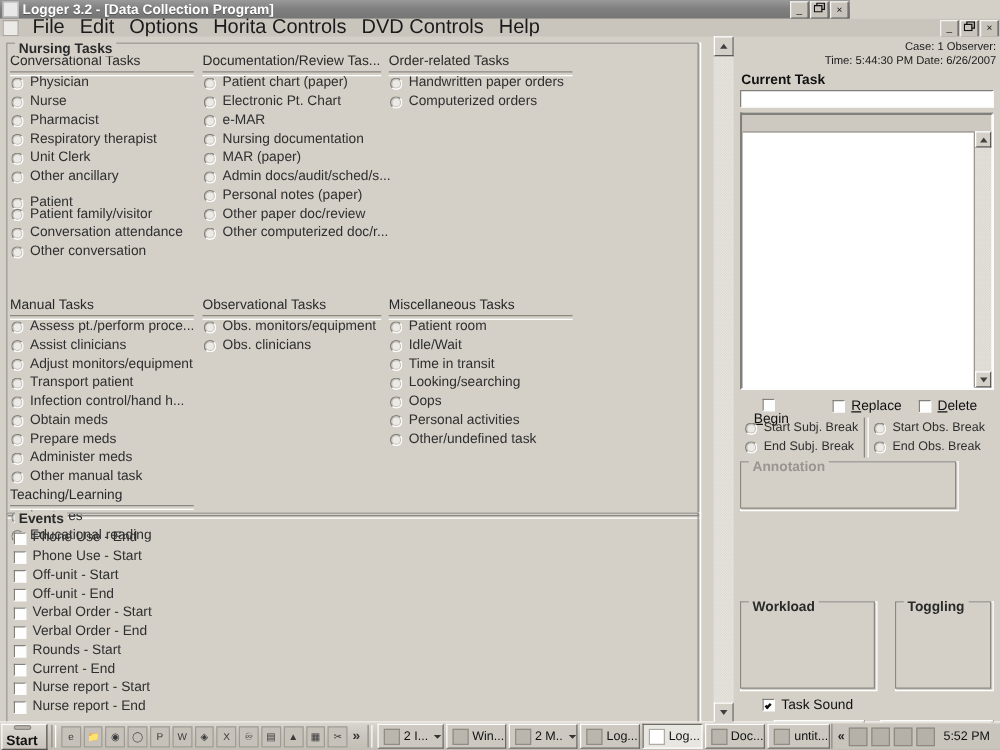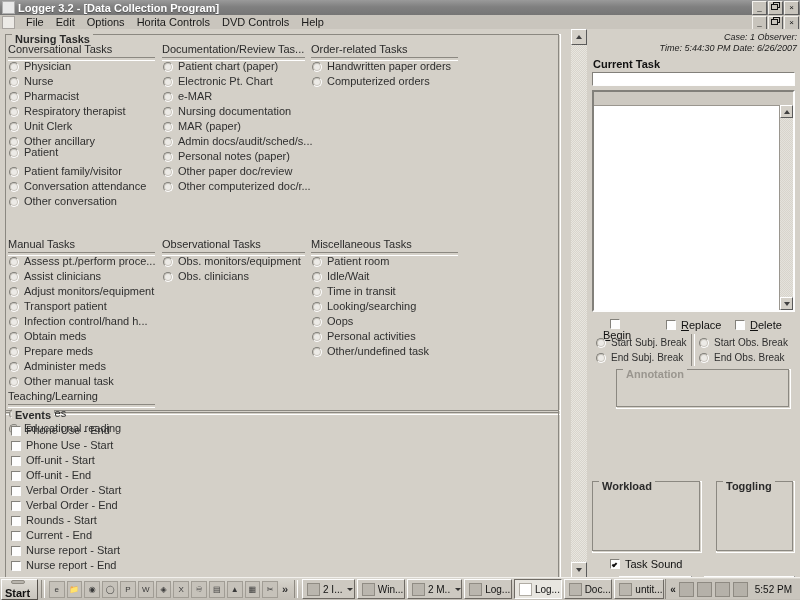--- a/index.html
+++ b/index.html
@@ -9,21 +9,21 @@
     font-family:"Liberation Sans",sans-serif;
     font-size:11px;
     background:#d4d0c8;
     color:#000;
     -webkit-font-smoothing:none;
   }
   #app{position:relative;width:800px;height:600px;background:#d4d0c8;}
 
   
   .titlebar{
-    position:absolute;left:0;top:0;width:800px;height:15px;
+    position:absolute;left:0;top:0;width:680px;height:15px;
     background:linear-gradient(to bottom,#9a9a9a,#808080 45%,#757575);
     display:flex;align-items:center;
   }
   .tb-icon{
     width:11px;height:11px;margin-left:2px;margin-right:3px;
     background:#e8e8e8;border:1px solid #b0b0b0;
   }
   .tb-title{
     font-size:11px;font-weight:bold;color:#fff;letter-spacing:0px;
     white-space:nowrap;text-shadow:0 1px 0 #555;
@@ -41,21 +41,21 @@
   .menubar{
     position:absolute;left:0;top:15px;width:800px;height:14px;
     background:#c9c5bd;display:flex;align-items:center;
     border-bottom:1px solid #b8b4ac;
   }
   .mb-icon{
     width:11px;height:11px;margin-left:2px;margin-right:5px;
     background:#eceae6;border:1px solid #a8a4a0;
   }
   .menubar .mi{
-    font-size:11px;color:#1a1a1a;padding:0 6px;white-space:nowrap;
+    font-size:16px;color:#1a1a1a;padding:0 6px;white-space:nowrap;
   }
   .mb-btns{position:absolute;right:1px;top:1px;display:flex;gap:1px;}
 
   
   .leftpanel{
     position:absolute;left:0;top:29px;width:571px;height:549px;
     background:#d4d0c8;overflow:hidden;
   }
   .scrollv{
     position:absolute;left:571px;top:29px;width:16px;height:549px;
@@ -132,21 +132,21 @@
   }
   .optlabel{line-height:11px;}
 
   
   .rightpanel{
     position:absolute;left:587px;top:29px;width:213px;height:549px;
     background:#d4d0c8;
   }
   .statusline{
     position:absolute;right:3px;top:3px;text-align:right;
-    font-size:9px;color:#1a1a1a;line-height:11px;white-space:nowrap;font-style:italic;
+    font-size:9px;color:#1a1a1a;line-height:11px;white-space:nowrap;
   }
   .curtask-label{
     position:absolute;left:6px;top:29px;font-size:11px;font-weight:bold;color:#111;
   }
   .sunken{
     background:#fff;
     border-top:1px solid #82807a;border-left:1px solid #82807a;
     border-right:1px solid #fdfdfd;border-bottom:1px solid #fdfdfd;
     box-sizing:border-box;
   }
@@ -323,21 +323,21 @@
         <span class="optlabel">Respiratory therapist</span>
       </div>
     <div class="opt" style="left:9px;top:92px;">
         <span class="radio"></span>
         <span class="optlabel">Unit Clerk</span>
       </div>
     <div class="opt" style="left:9px;top:107px;">
         <span class="radio"></span>
         <span class="optlabel">Other ancillary</span>
       </div>
-    <div class="opt" style="left:9px;top:118px;text-align:center;">
+    <div class="opt" style="left:9px;top:128px;text-align:center;">
         <span class="radio"></span>
         <span class="optlabel">Patient</span>
       </div>
     <div class="opt" style="left:9px;top:137px;">
         <span class="radio"></span>
         <span class="optlabel">Patient family/visitor</span>
       </div>
     <div class="opt" style="left:9px;top:152px;">
         <span class="radio"></span>
         <span class="optlabel">Conversation attendance</span>
@@ -606,21 +606,21 @@
       </div>
     <div class="opt" style="left:112px;top:308px;font-size:10px;">
         <span class="radio"></span>
         <span class="optlabel">Start Obs. Break</span>
       </div>
     <div class="opt" style="left:112px;top:323px;font-size:10px;">
         <span class="radio"></span>
         <span class="optlabel">End Obs. Break</span>
       </div>
 
-    <div class="group" style="left:5px;top:340px;width:175px;height:40px;margin-left:24px;">
+    <div class="group" style="left:5px;top:340px;width:175px;height:40px;">
       <div class="gbox"></div>
       <div class="glabel" style="color:#9a968f;">Annotation</div>
     </div>
 
     <div class="group" style="left:5px;top:452px;width:110px;height:72px;">
       <div class="gbox"></div>
       <div class="glabel">Workload</div>
     </div>
 
     <div class="group" style="left:129px;top:452px;width:79px;height:72px;">

